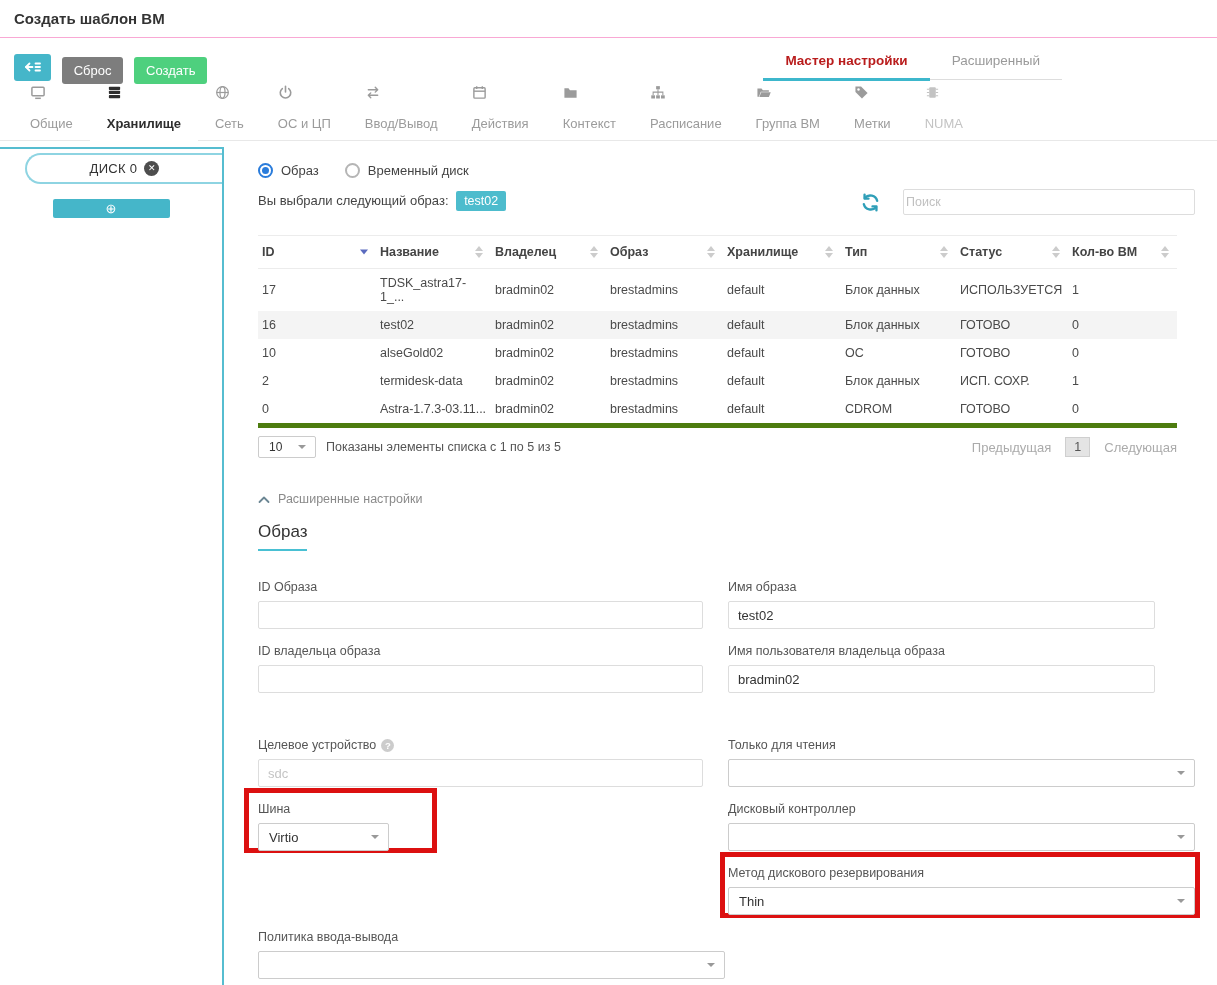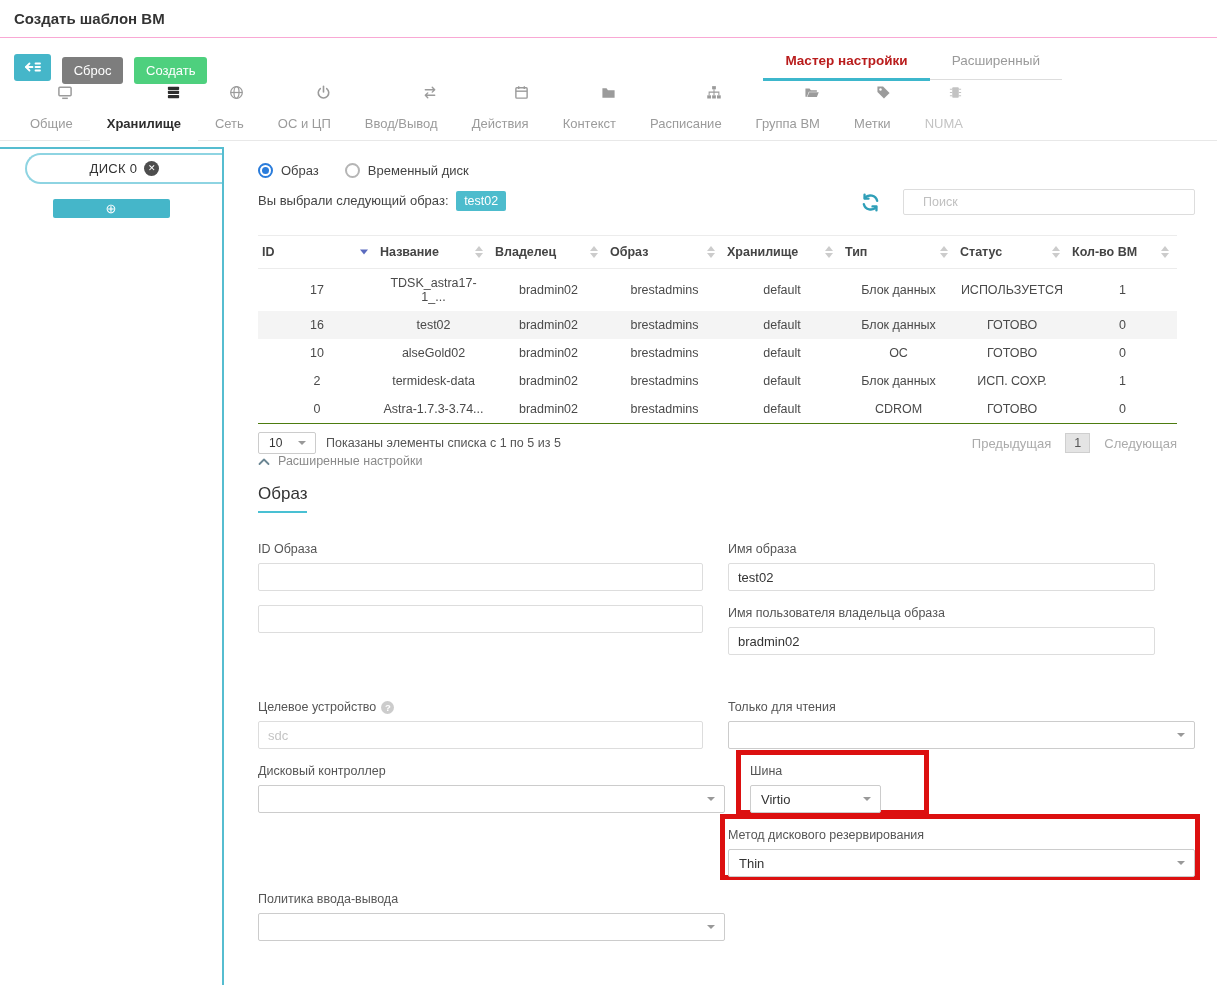--- a/index.html
+++ b/index.html
@@ -27,21 +27,21 @@
   .mode-tabs { position:absolute; top:8px; right:155px; display:flex;
                border-bottom:1px solid #ddd; }
   .mode-tab { position:relative; padding:7px 22px 11px; font-size:13.5px; color:#9a9a9a; cursor:pointer; }
   .mode-tab.active { color:#b91c1c; font-weight:bold; }
   .mode-tab.active::after { content:''; position:absolute; left:0; right:0; bottom:-2px;
                             height:3px; background:#3db7cc; }
 
   
   .tabbar { display:flex; align-items:flex-end; padding-left:13px;
             border-bottom:1px solid #e8e8e8; height:46px; }
-  .stab { position:relative; display:flex; flex-direction:column; align-items:flex-end;
+  .stab { position:relative; display:flex; flex-direction:column; align-items:flex-start;
           gap:16px; padding:4px 17px 9px; font-size:13px; color:#9b9b9b; cursor:pointer;
           white-space:nowrap; }
   .stab .ticon { height:15px; }
   .stab.active { color:#2e2e2e; font-weight:bold; }
   .stab.active::after { content:''; position:absolute; left:0; right:0; bottom:-1px;
                         height:1px; background:#fff; }
   .stab.disabled { color:#c3c3c3; }
 
   
   .main { display:flex; margin-top:6px; height:838px; }
@@ -65,32 +65,32 @@
   .radio { width:15px; height:15px; border-radius:50%; border:2px solid #b5b5b5; background:#fff; }
   .radio.checked { border-color:#2a7cdb; position:relative; }
   .radio.checked::after { content:''; position:absolute; inset:2px; border-radius:50%; background:#2a7cdb; }
   .selected-line { margin-top:13px; color:#444; }
   .badge { display:inline-block; background:#4dbccd; color:#fff; padding:3px 8px;
            border-radius:2px; font-size:12.5px; margin-left:4px; }
 
   .search-zone { position:absolute; top:42px; right:40px; display:flex; align-items:center; gap:23px; }
   .refresh-btn { background:none; border:none; padding:0; cursor:pointer; }
   .search-input { width:292px; height:26px; border:1px solid #ddd; border-radius:2px;
-                  padding:0 19px; font-size:12.5px; font-family:inherit; color:#333; }
+                  padding:0 2px; font-size:12.5px; font-family:inherit; color:#333; }
   .search-input::placeholder { color:#c0c0c0; }
 
   
   table.images { width:919px; table-layout:fixed; border-collapse:collapse; margin-top:24px; }
   .images th { position:relative; text-align:left; font-size:12.5px; color:#444;
                padding:9px 14px 9px 4px; border-top:1px solid #ececec;
                border-bottom:1px solid #ececec; cursor:pointer; }
   .images td { font-size:12.5px; color:#4a4a4a; padding:7px 4px; height:28px; }
   .images tr.selected td { background:#f4f4f4; }
   .images tbody tr { cursor:pointer; }
-  .images tbody { border-bottom:1px solid #4d7c0f;text-align:center; }
+  .images tbody { border-bottom:5px solid #4d7c0f; }
   .sort-pair { position:absolute; right:8px; top:50%; transform:translateY(-50%);
                display:flex; flex-direction:column; gap:2px; }
   .tri-up   { width:0; height:0; border-left:4px solid transparent; border-right:4px solid transparent;
               border-bottom:5px solid #ccc; }
   .tri-down { width:0; height:0; border-left:4px solid transparent; border-right:4px solid transparent;
               border-top:5px solid #ccc; }
   .tri-down.active { border-top-color:#5b6bbf; }
 
   
   .pagi-row { display:flex; align-items:center; margin-top:8px; width:919px; }
@@ -101,21 +101,21 @@
                     border:4px solid transparent; border-top-color:#999; }
   .pagesize { height:22px; width:58px; font-size:12px; }
   .pagi-summary { margin-left:10px; font-size:12.5px; color:#555; }
   .pagi-nav { margin-left:auto; display:flex; align-items:center; gap:14px;
               color:#ababab; font-size:13px;text-align:right; }
   .pagi-page { background:#e4e4e4; border:1px solid #cfcfcf; color:#555;
                font-size:12.5px; padding:2px 8px; cursor:pointer; }
   .pagi-link { cursor:pointer; }
 
   
-  .adv-toggle { display:flex; align-items:center; gap:8px; 
+  .adv-toggle { display:flex; align-items:center; gap:8px; margin-top:34px;
                 color:#8a8a8a; font-size:12.5px; cursor:pointer; }
   .section-title { display:inline-block; margin-top:16px; font-size:17px; color:#333;
                    padding-bottom:7px; border-bottom:2px solid #49c0d3; }
 
   
   .form { margin-top:28px; }
   .frow { display:flex; gap:25px; margin-bottom:14px; }
   .fcell { position:relative; }
   .fcell.left  { width:445px; }
   .fcell.right { width:467px; }
@@ -417,21 +417,21 @@
           <td>termidesk-data</td>
           <td>bradmin02</td>
           <td>brestadmins</td>
           <td>default</td>
           <td>Блок данных</td>
           <td>ИСП. СОХР.</td>
           <td>1</td>
         </tr>
         <tr>
           <td>0</td>
-          <td>Astra-1.7.3-3.74...</td>
+          <td>Astra-1.7.3-03.11...</td>
           <td>bradmin02</td>
           <td>brestadmins</td>
           <td>default</td>
           <td>CDROM</td>
           <td>ГОТОВО</td>
           <td>0</td>
         </tr>
       </tbody>
     </table>
 
@@ -468,20 +468,21 @@
           <input class="finput" value="" style="">
         </div>
         <div class="fcell right">
           <div class="flabel">Имя образа</div>
           <input class="finput narrow" value="test02" style="">
         </div>
       </div>
 
       <div class="frow">
         <div class="fcell left">
+          <div class="flabel">ID владельца образа</div>
           <input class="finput" value="" style="">
         </div>
         <div class="fcell right">
           <div class="flabel">Имя пользователя владельца образа</div>
           <input class="finput narrow" value="bradmin02" style="">
         </div>
       </div>
 
       <div class="frow gap-top">
         <div class="fcell left">
@@ -493,31 +494,31 @@
         </div>
         <div class="fcell right">
           <div class="flabel">Только для чтения</div>
           <div class="fselect wfull">
             <span></span>
           </div>
         </div>
       </div>
 
       <div class="frow">
-        <div class="fcell right">
-          <div class="flabel">Дисковый контроллер</div>
-          <div class="fselect wfull">
-            <span></span>
-          </div>
-        </div>
         <div class="fcell left">
           <div class="red-frame bus"></div>
           <div class="flabel">Шина</div>
           <div class="fselect wbus">
             <span>Virtio</span>
+          </div>
+        </div>
+        <div class="fcell right">
+          <div class="flabel">Дисковый контроллер</div>
+          <div class="fselect wfull">
+            <span></span>
           </div>
         </div>
       </div>
 
       <div class="frow">
         <div class="fcell left"></div>
         <div class="fcell right">
           <div class="red-frame prov"></div>
           <div class="flabel">Метод дискового резервирования</div>
           <div class="fselect wfull">

